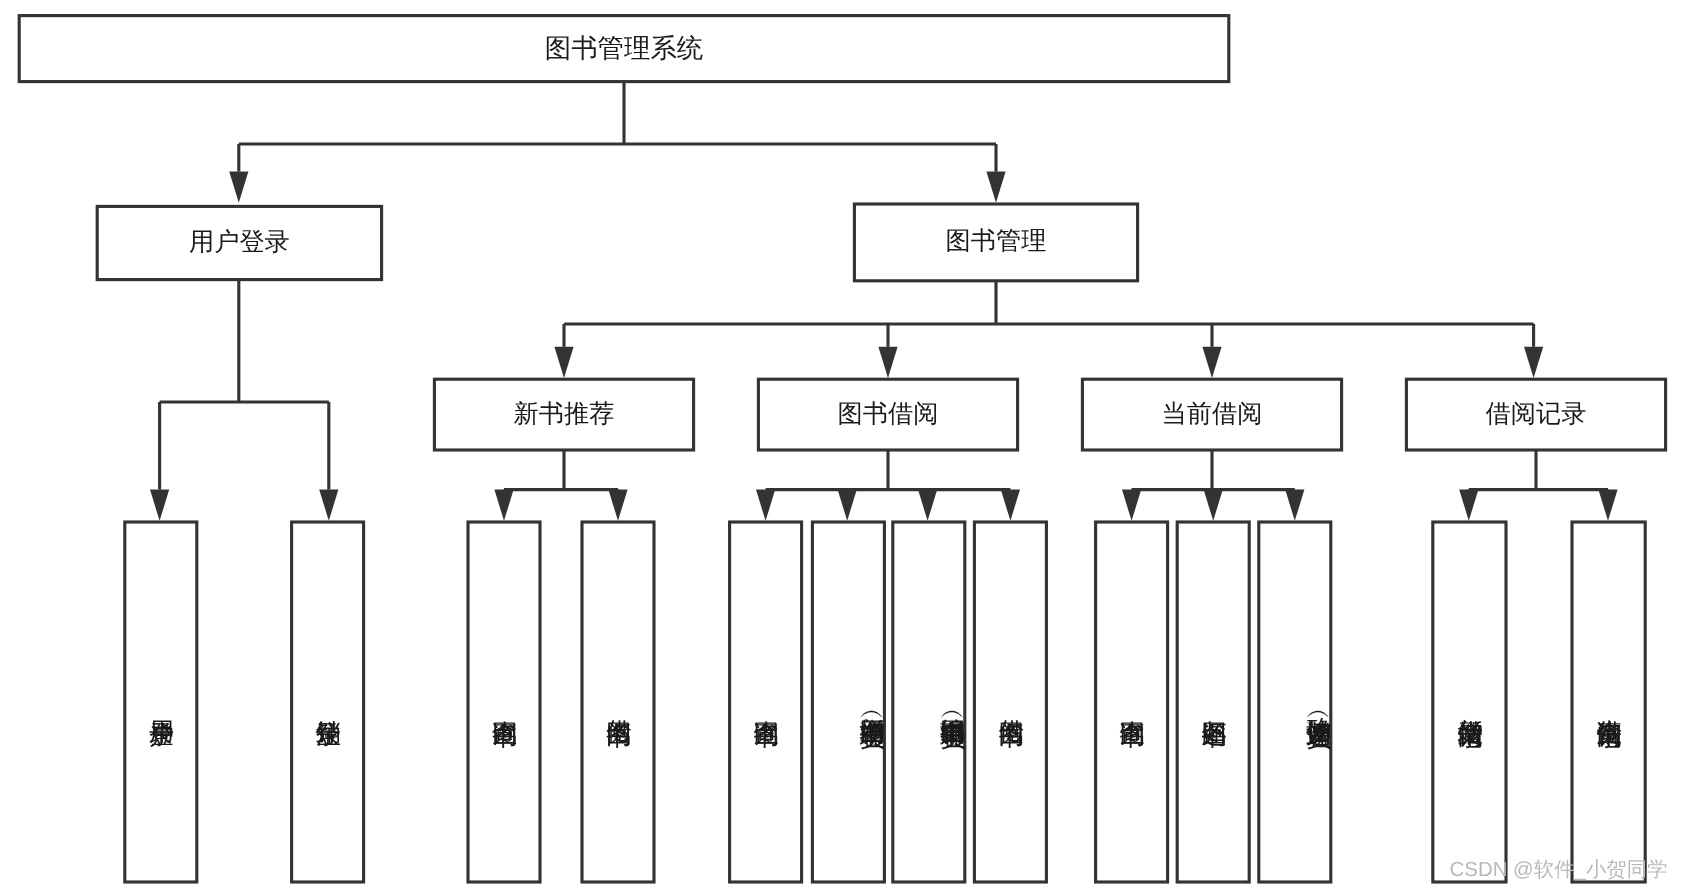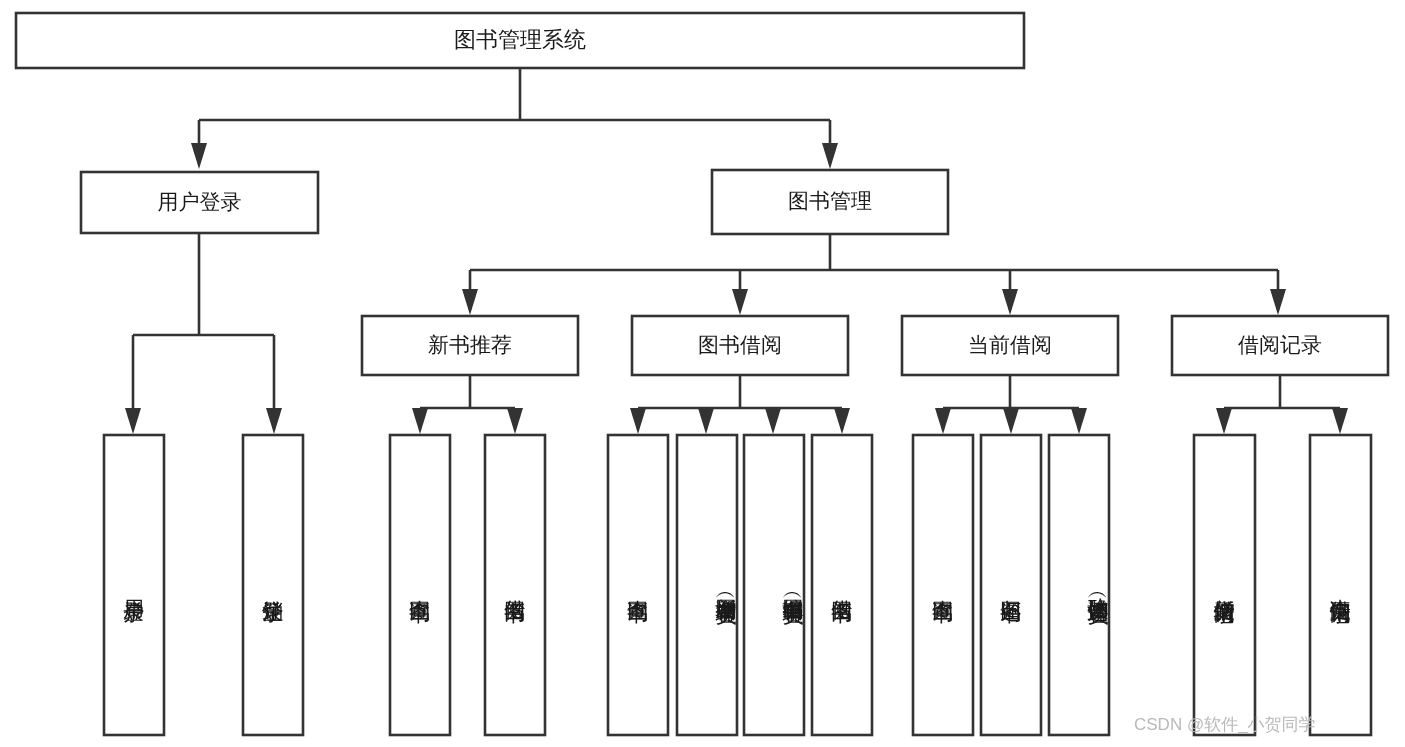--- a/index.html
+++ b/index.html
@@ -61,21 +61,21 @@
     letter-spacing: 1px;
     display: flex;
     align-items: center;
     justify-content: center;
     text-align: center;
     white-space: nowrap;
     pointer-events: none;
   }
   .watermark {
     position: absolute;
-    left: 1134px;
+    left: 1208px;
     top: 713px;
     font-family: "Liberation Sans", "DejaVu Sans", sans-serif;
     font-size: 17px;
     color: #b9b9b9;
     white-space: nowrap;
   }
 </style>
 </head>
 <body>
 

